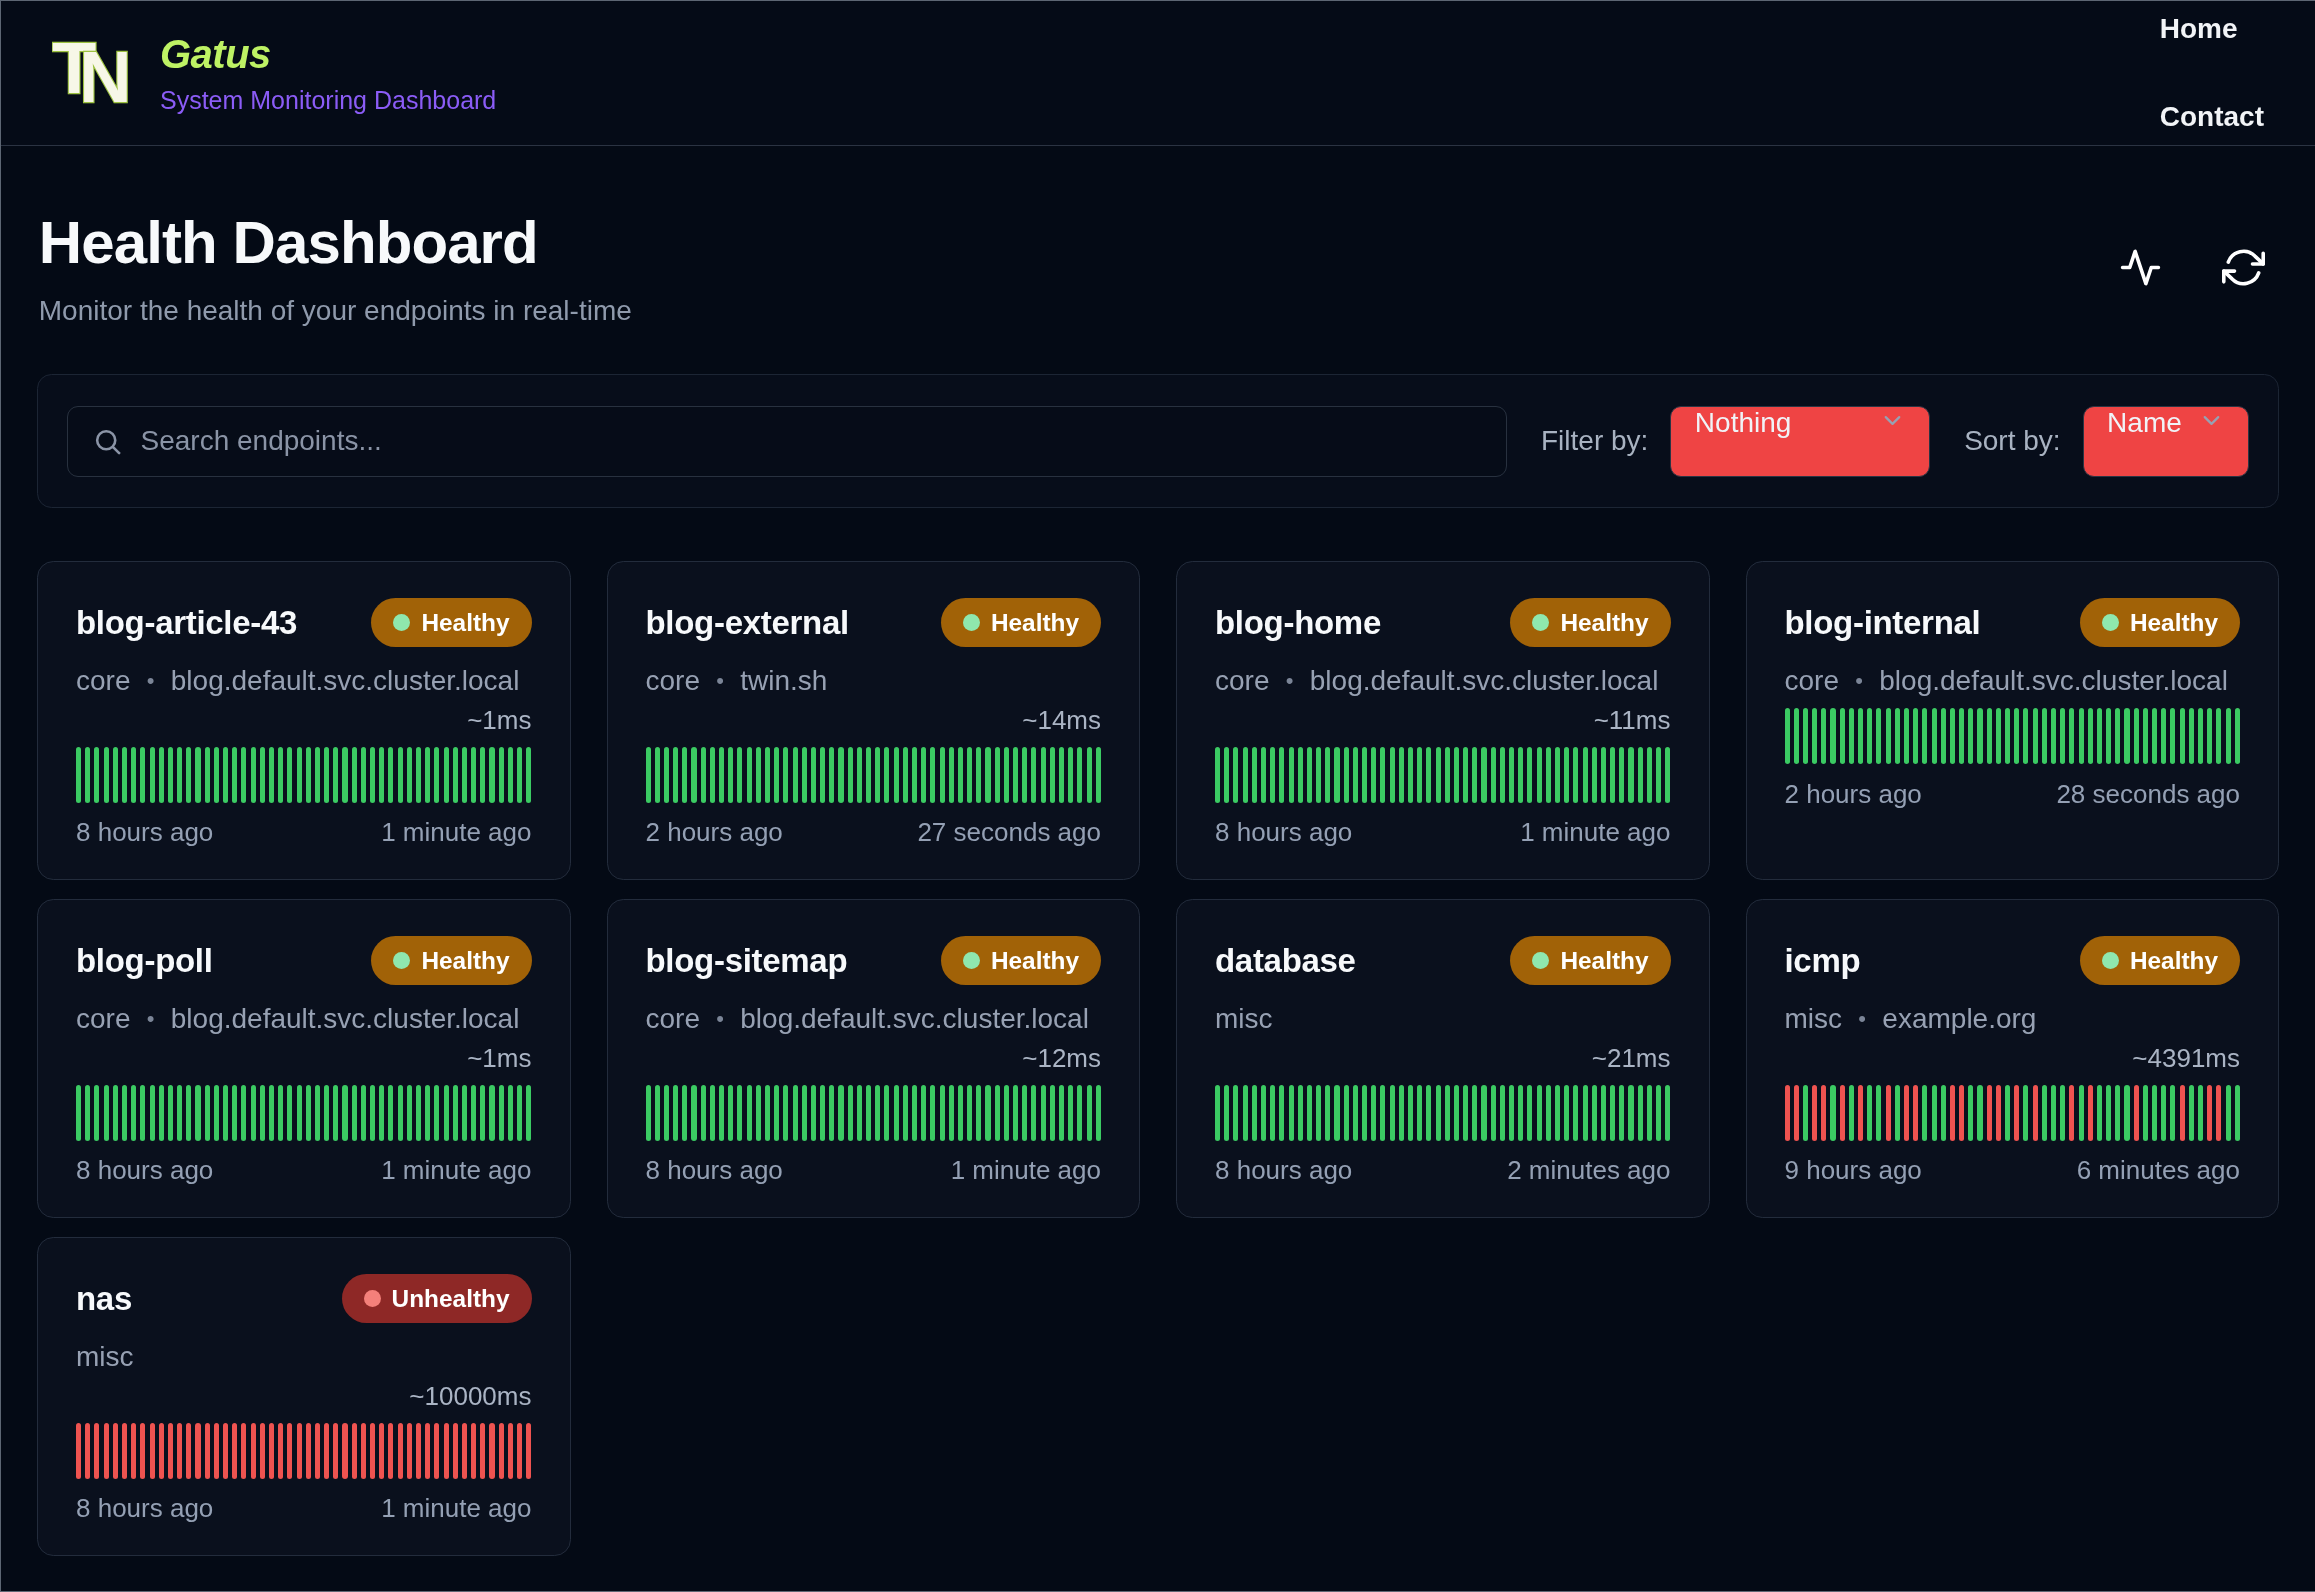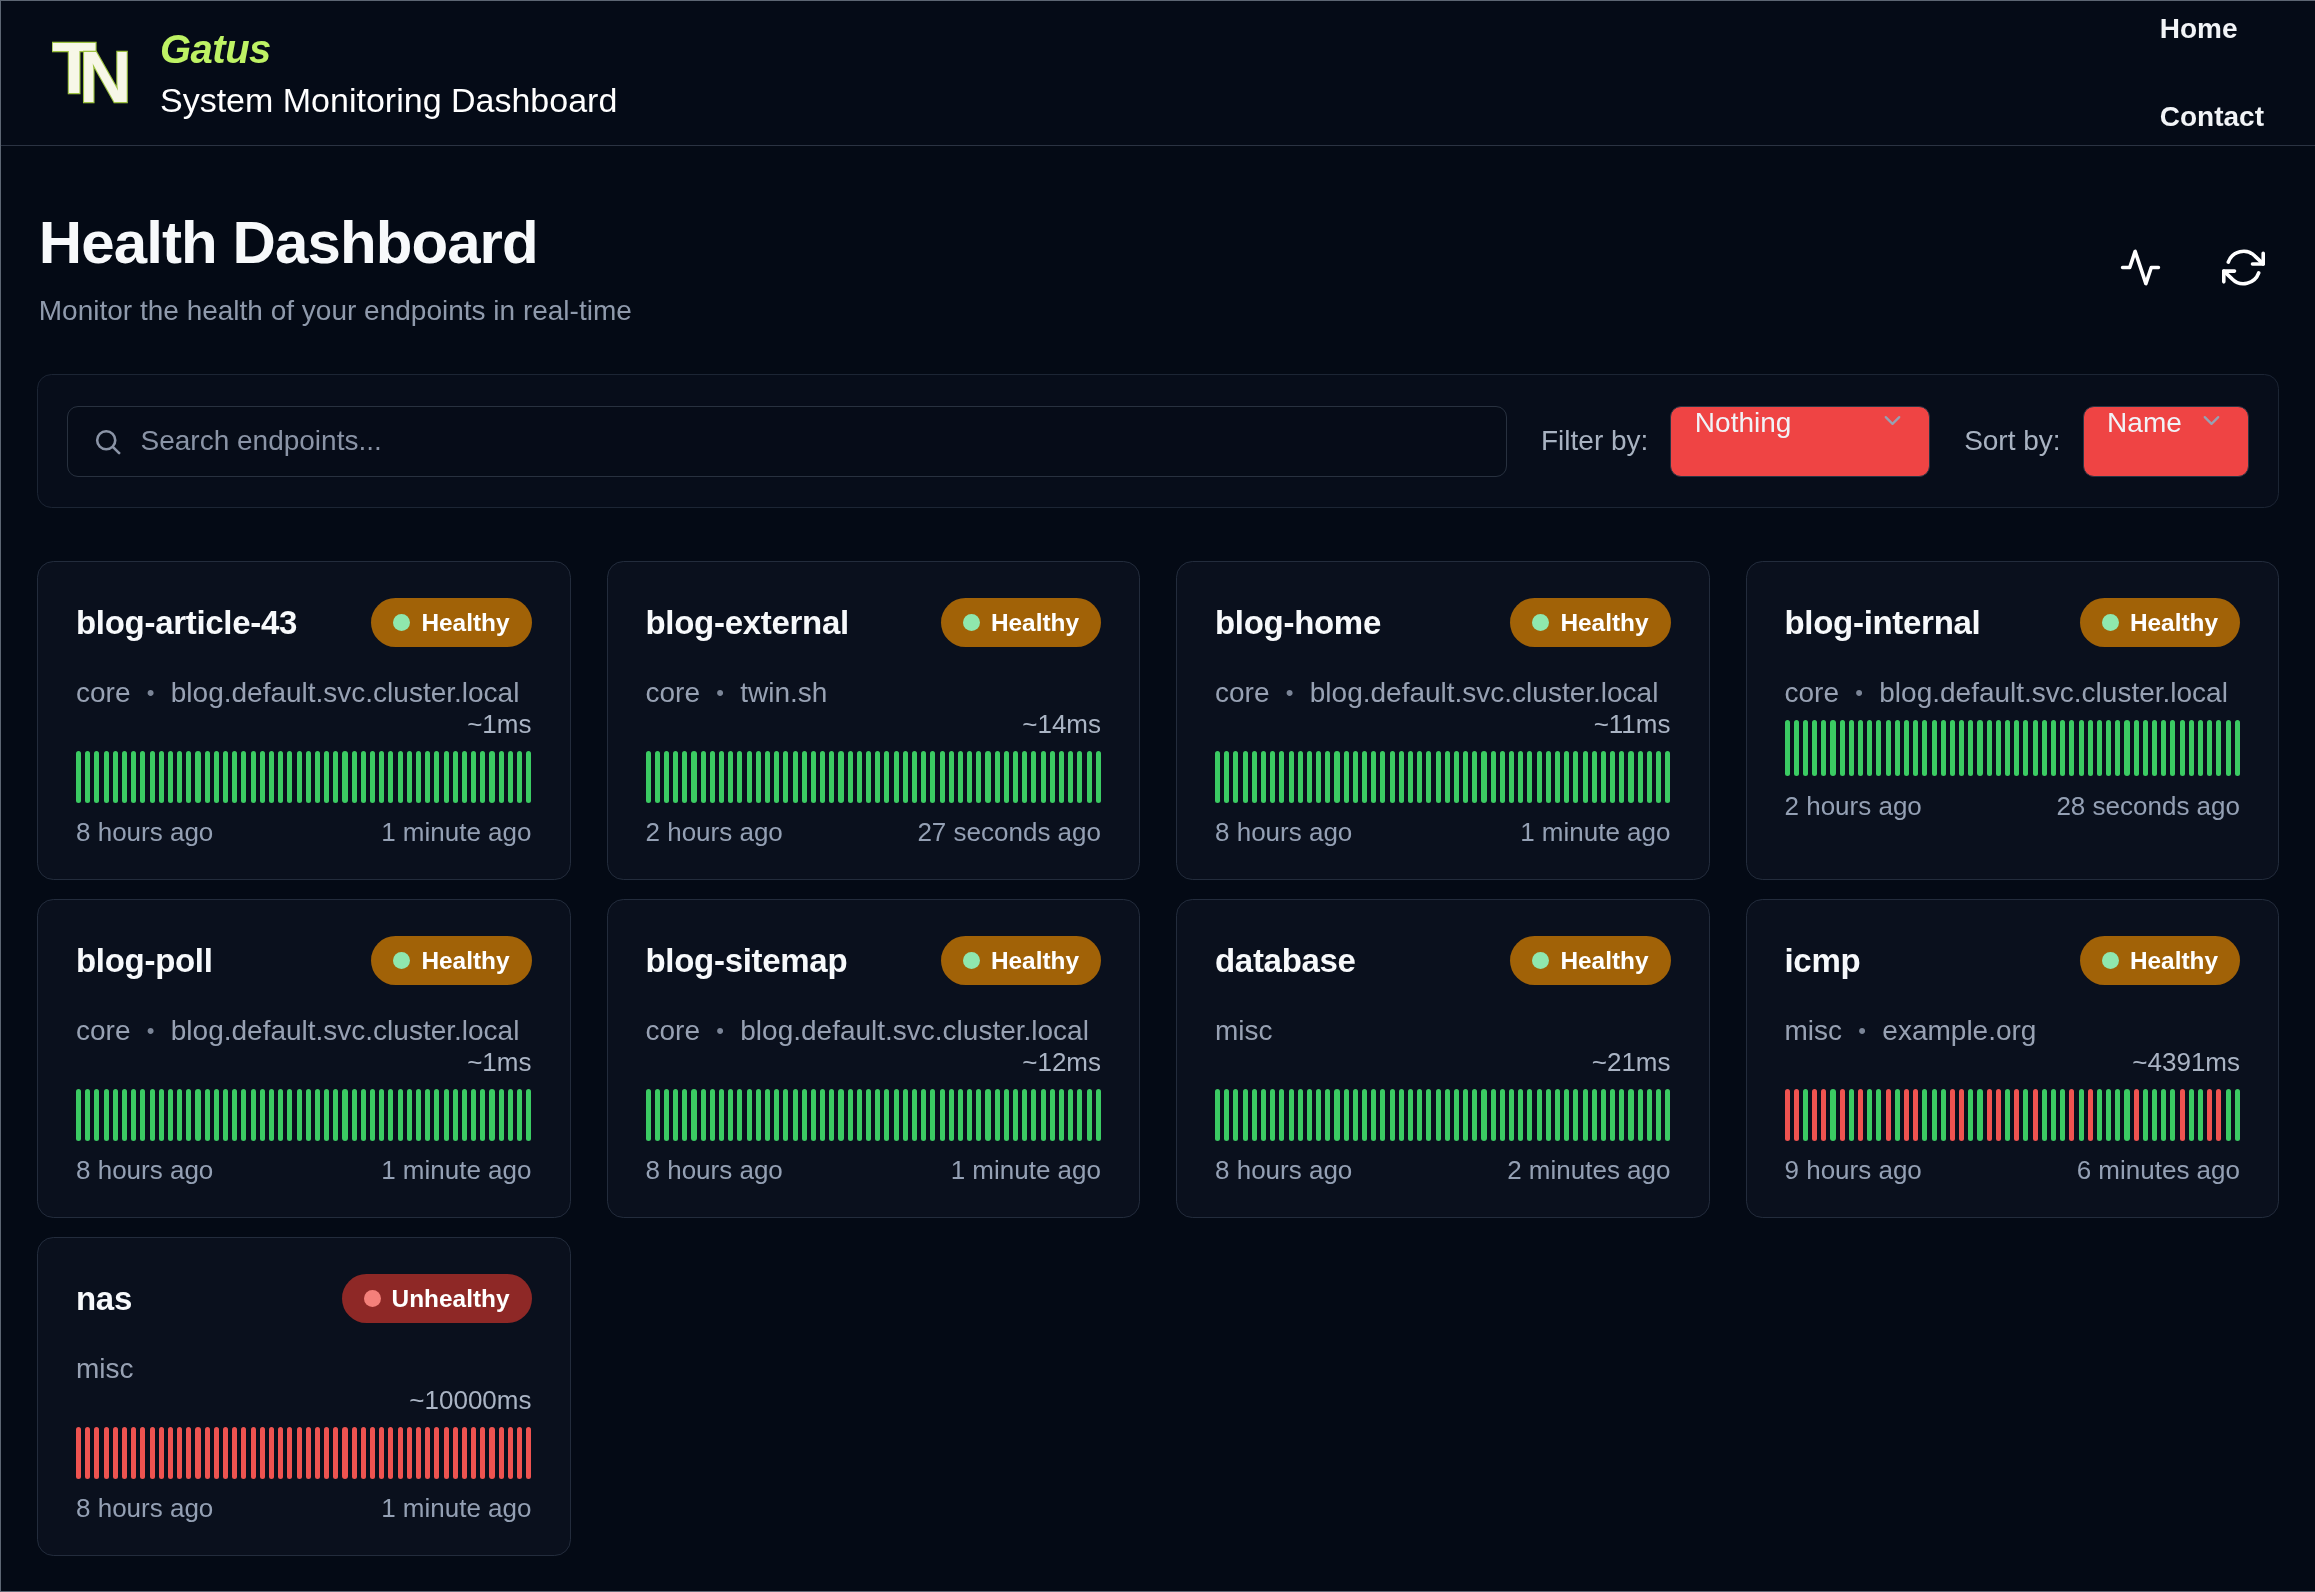--- a/index.html
+++ b/index.html
@@ -17,21 +17,21 @@
     height: 145px;
     display: flex;
     align-items: center;
     padding: 0 51px;
     border-bottom: 0.9px solid #2b3342;
     background: #050b17;
   }
   .logo-wrap { width: 83px; height: 98px; margin-right: 25px; display: flex; align-items: center; }
   .brand-text { display: flex; flex-direction: column; gap: 9px; }
   .brand-title { font-size: 40px; font-weight: bold; letter-spacing: -0.5px; color: #bef264; font-style: italic; }
-  .brand-tagline { font-size: 34px; color: #ffffff; text-align: right; }
+  .brand-tagline { font-size: 25px; color: #8b5cf6; text-align: right; }
   .topnav { margin-left: auto; display: flex; gap: 56px; flex-direction: column; }
   .topnav a { color: #f2f4f7; font-size: 28px; font-weight: bold; text-decoration: none; cursor: pointer; }
 
   
   .main { padding: 62px 36px 0 36px; }
   .page-head { display: flex; align-items: center; justify-content: space-between; padding: 0 1.8px; }
   .page-title { font-size: 60px; font-weight: bold; letter-spacing: -0.9px; color: #f7f9fb; }
   .page-subtitle { font-size: 28px; color: #8f9aac; margin-top: 18px; }
   .head-actions { display: flex; gap: 60px; align-items: center; margin-right: 12.7px; }
   .icon-btn { width: 43px; height: 43px; cursor: pointer; display: flex; align-items: center; justify-content: center; background: none; border: none; }
@@ -96,21 +96,21 @@
   .badge {
     display: inline-flex; align-items: center; gap: 11px;
     height: 49px; padding: 0 22px; border-radius: 904px;
     font-size: 24.4px; font-weight: bold; color: #ffffff;
   }
   .badge .dot { width: 17px; height: 17px; border-radius: 50%; }
   .badge.healthy { background: #a16207; }
   .badge.healthy .dot { background: #8fe7ae; }
   .badge.unhealthy { background: #8e2826; }
   .badge.unhealthy .dot { background: #f4807a; }
-  .card-meta { margin-top: 30px; display: flex; align-items: center; gap: 16.3px; font-size: 28px; color: #97a1b3; }
+  .card-meta { margin-top: 18px; display: flex; align-items: center; gap: 16.3px; font-size: 28px; color: #97a1b3; }
   .card-meta .sep { font-size: 22px; color: #7b8597; }
   .latency { margin-top: auto; text-align: right; font-size: 26px; color: #aab4c4; }
   .bars { display: flex; gap: 4.1px; height: 56px; margin-top: 11px; }
   .bar { flex: 1; border-radius: 5.4px; }
   .bar.g { background: #3bcb63; }
   .bar.r { background: #ef5350; }
   .card-foot { display: flex; justify-content: space-between; margin-top: 14.5px; font-size: 26px; color: #94a0b4; }
 </style>
 </head>
 <body>

